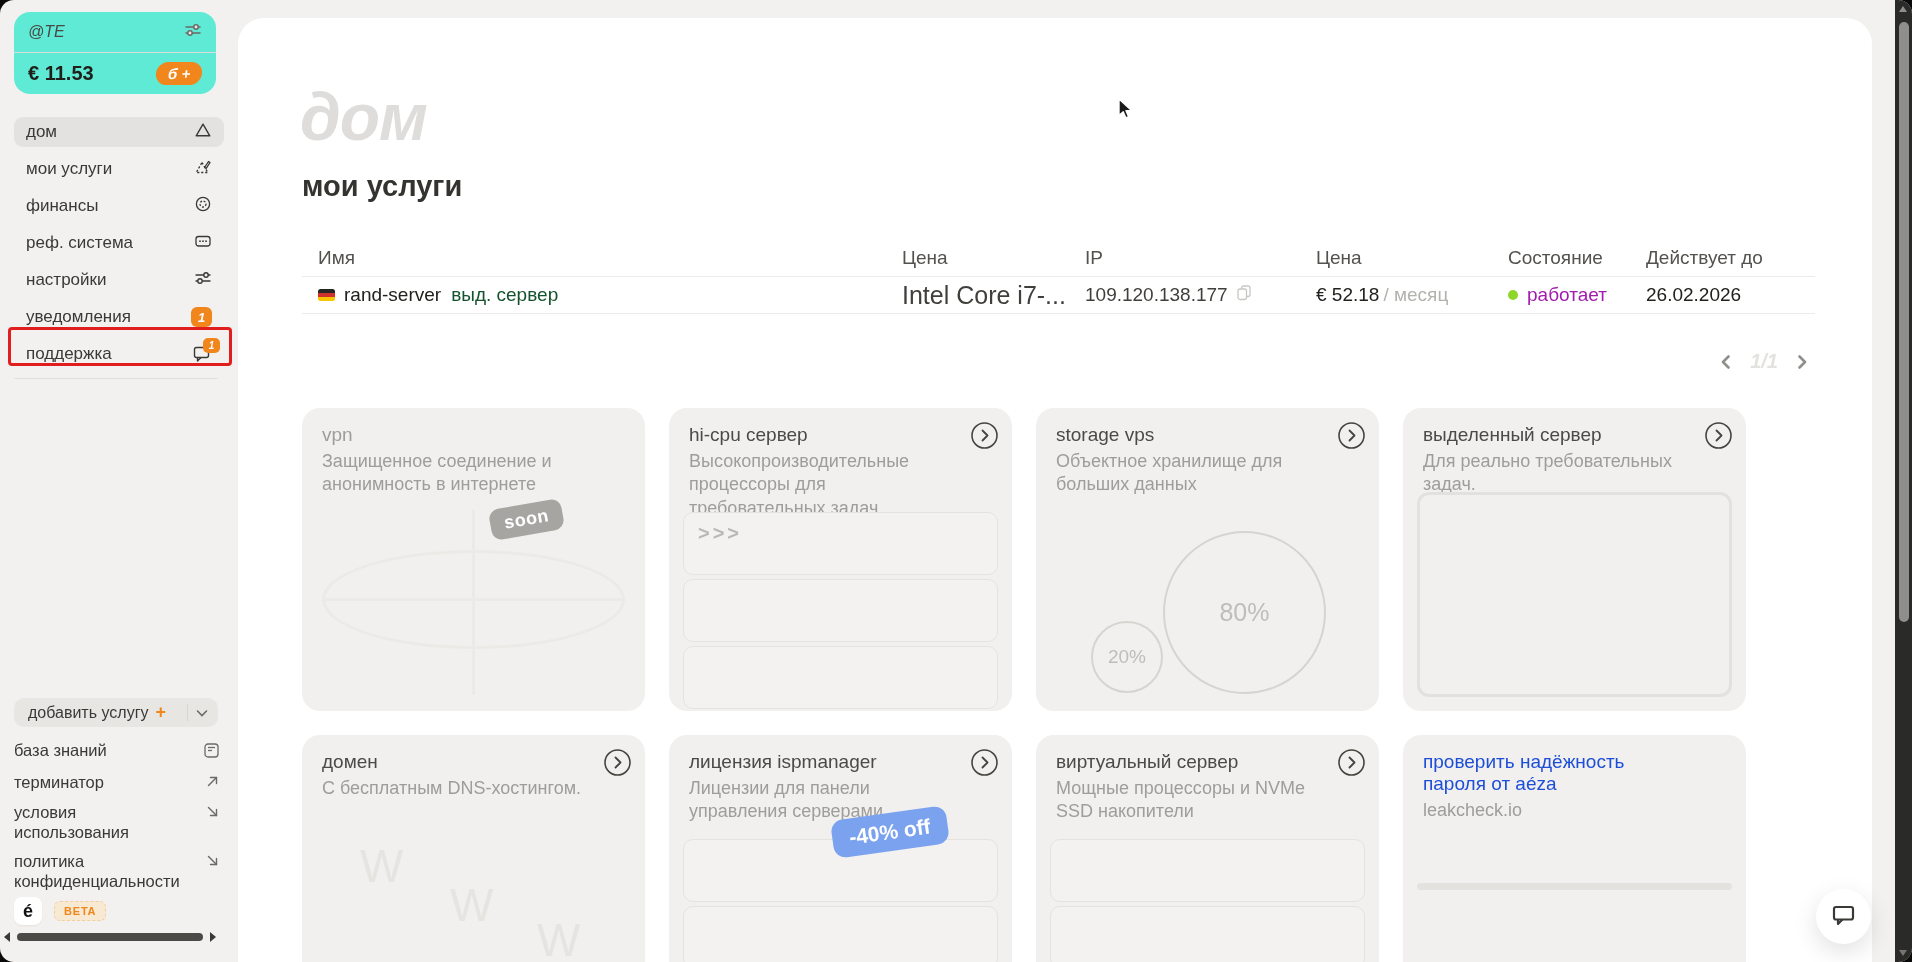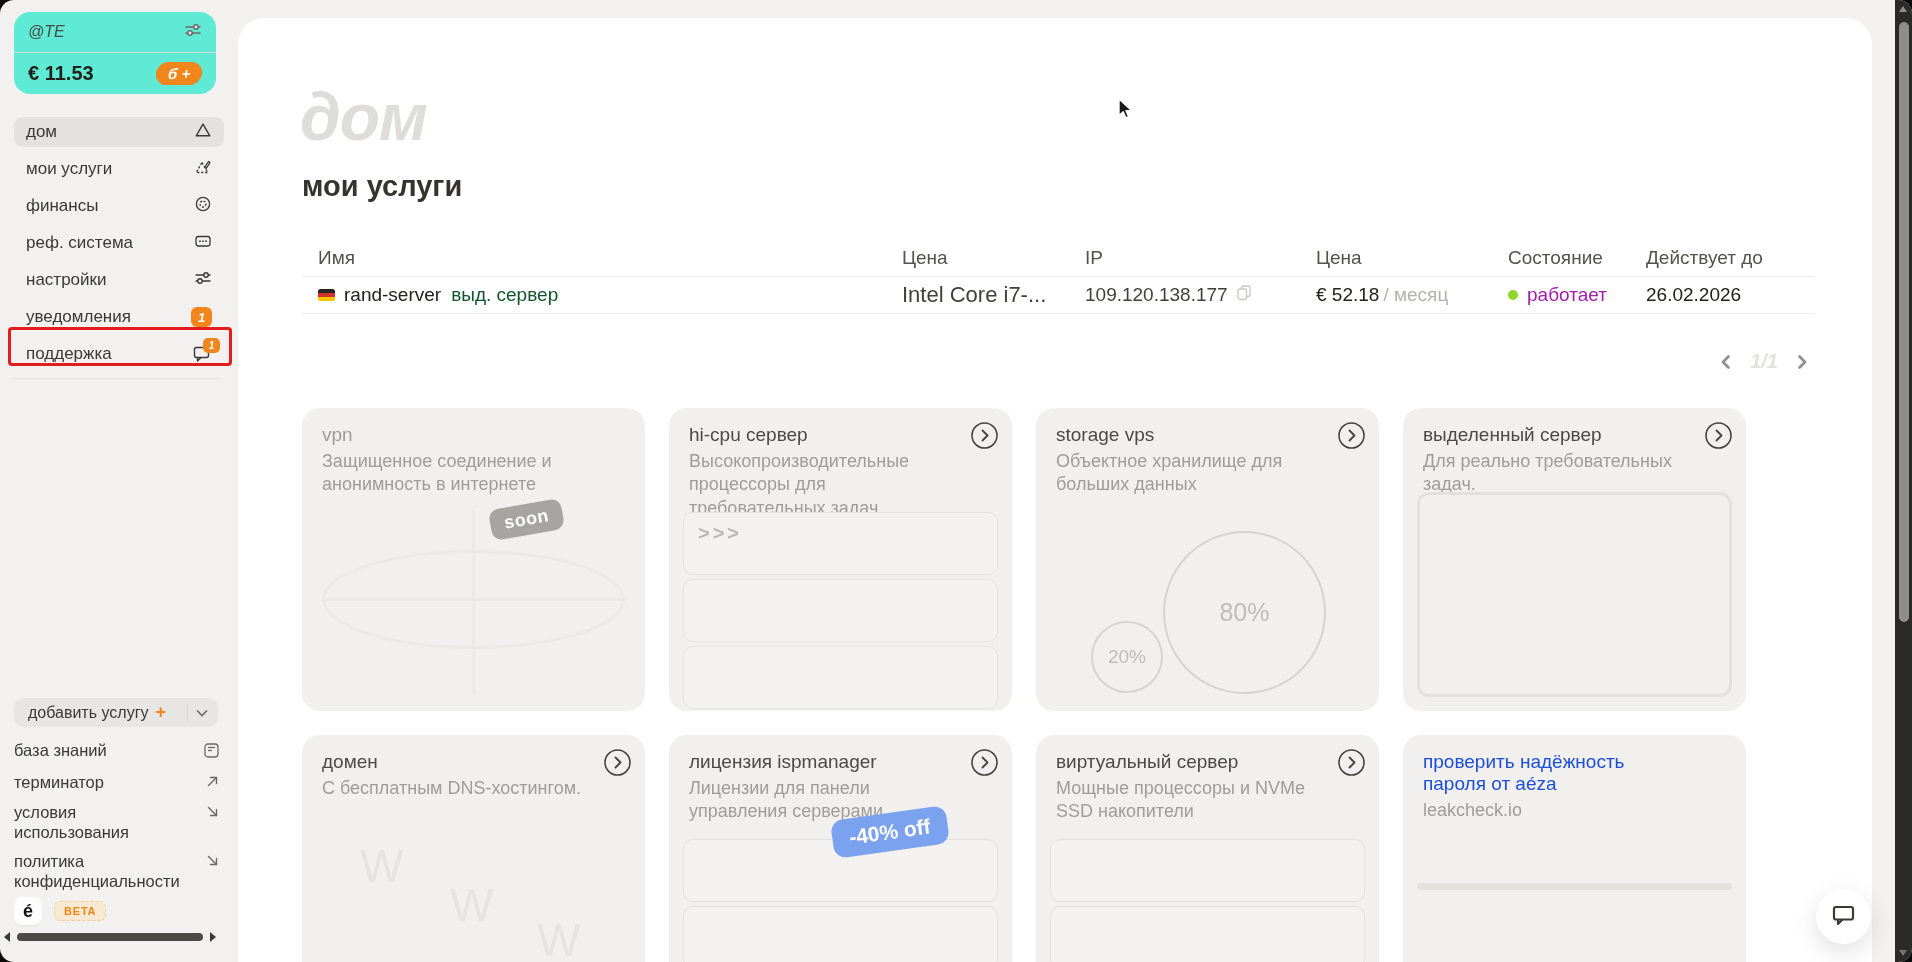--- a/index.html
+++ b/index.html
@@ -60,21 +60,21 @@
   .svc-table{position:absolute;left:64px;top:222px;width:1513px;}
   .t-grid{display:grid;grid-template-columns:584px 183px 231px 192px 138px 169px;align-items:center;padding:0 16px;}
   .t-head{height:36px;}
   .t-head > div{font-size:19px;color:#53524e;}
   .t-row{height:38px;border-top:1px solid #edebe8;border-bottom:1px solid #edebe8;}
   .cell-name{display:flex;align-items:center;font-size:19px;}
   .flag{width:17px;height:12px;border-radius:2.5px;overflow:hidden;display:inline-block;margin-right:9px;flex:none;}
   .flag div{height:4px;}
   .srv-name{color:#22211d;font-weight:500;}
   .srv-kind{color:#14532d;margin-left:10px;}
-  .cell-tariff{font-size:22px;color:#403f3b;}
+  .cell-tariff{font-size:25px;color:#403f3b;}
   .cell-ip{font-size:19px;color:#403f3b;display:flex;align-items:center;}
   .copy-icon{margin-left:8px;cursor:pointer;}
   .cell-price{font-size:19px;color:#22211d;font-weight:500;}
   .cell-price .period{color:#b3b2ae;font-weight:400;margin-left:4px;}
   .cell-status{display:flex;align-items:center;font-size:19px;color:#a21caf;}
   .status-dot{width:10px;height:10px;border-radius:50%;background:#8ed62c;margin-right:9px;}
   .cell-expires{font-size:19px;color:#22211d;font-weight:500;}
   .pagination{position:absolute;top:332px;right:62px;display:flex;align-items:center;gap:16px;}
   .page-indicator{font-size:20px;font-weight:700;color:#e3e2df;font-style:italic;}
   .pg-btn{cursor:pointer;display:flex;}

